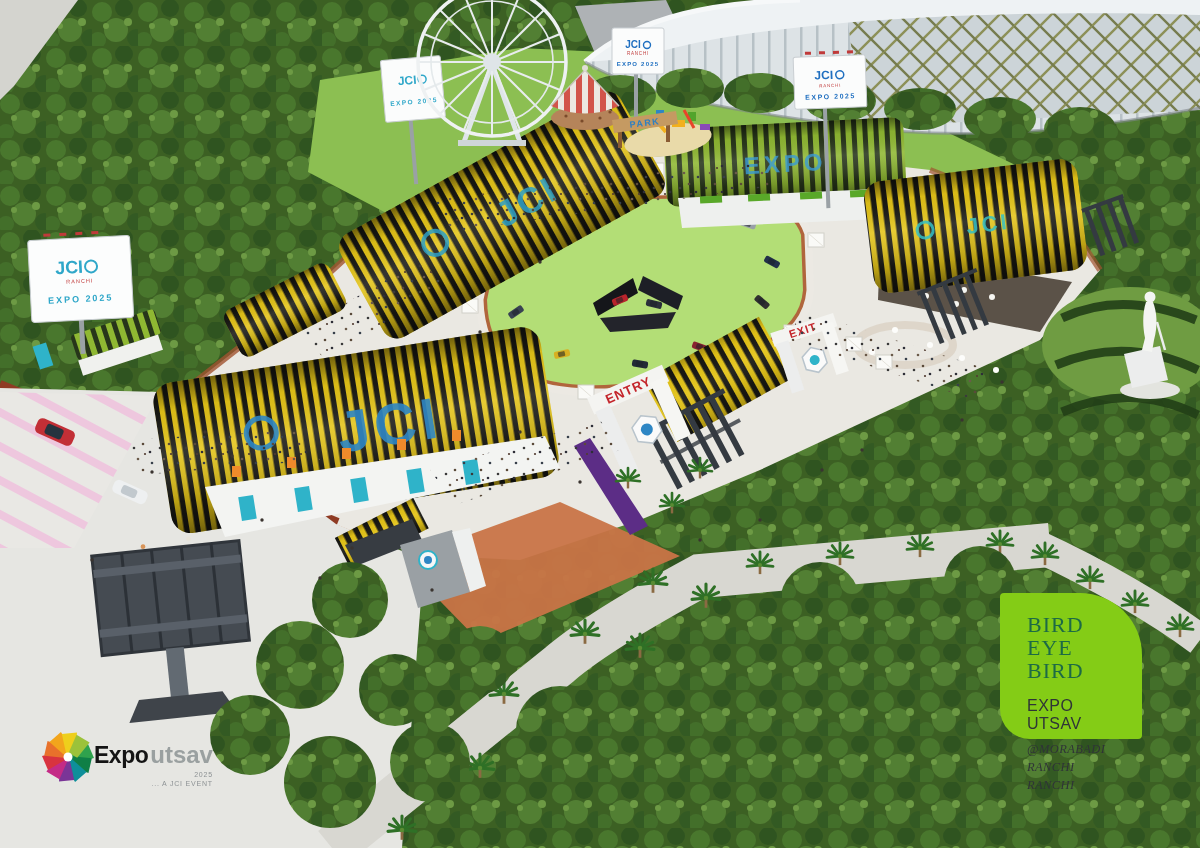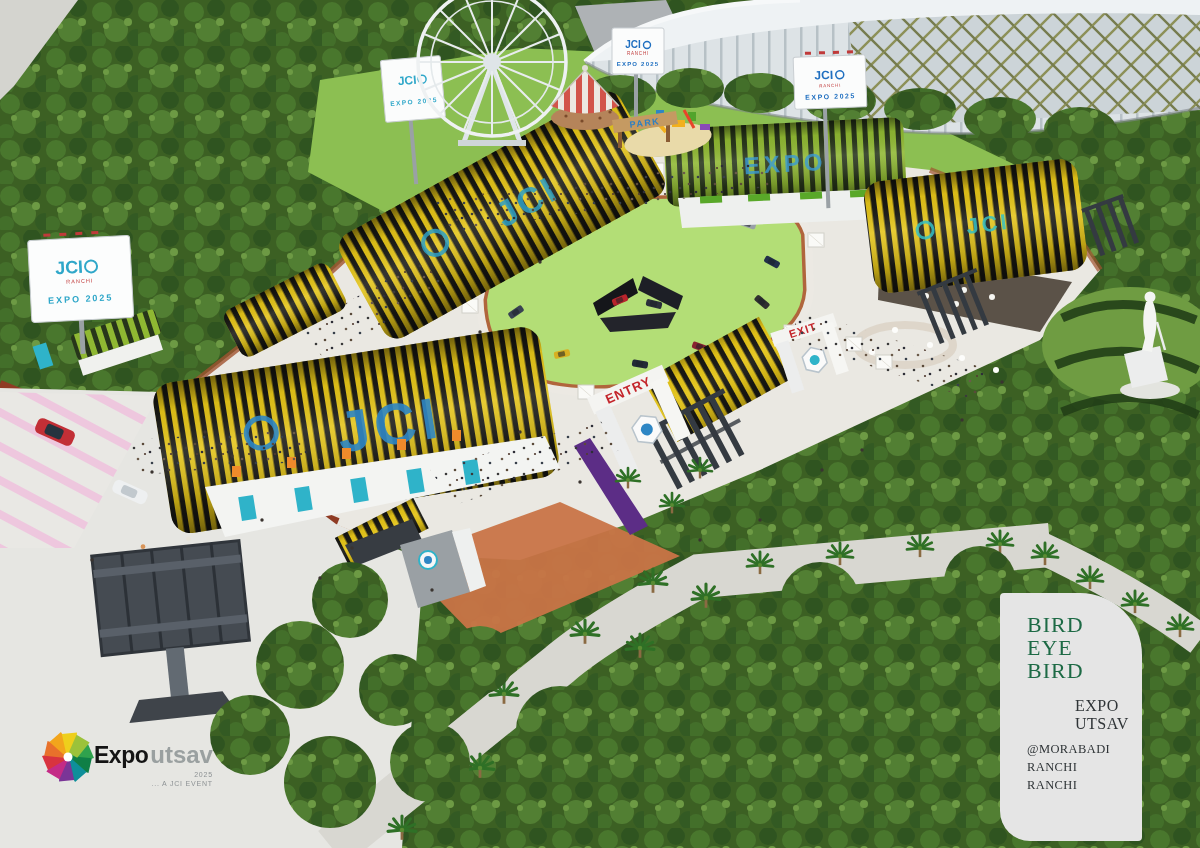--- a/index.html
+++ b/index.html
@@ -1,28 +1,28 @@
 <!DOCTYPE html>
 <html><head>
 <meta charset="utf-8">
 <style>
   html,body{margin:0;padding:0;background:#222;}
   #stage{position:relative;width:1200px;height:848px;overflow:hidden;
          font-family:"Liberation Sans",sans-serif;background:#3c6023;}
   #scene{position:absolute;inset:0;}
   
-  .info-card{position:absolute;left:1000px;top:593px;width:142px;height:248px;
-    box-sizing:border-box;padding:20px 14px 8px 27px;background:#e5e5e5;
+  .info-card{position:absolute;left:1000px;top:593px;width:142px;height:146px;
+    box-sizing:border-box;padding:20px 14px 8px 27px;background:#84cc16;
     border-radius:4px 62px 4px 30px;}
   .ic-title{font-family:"Liberation Serif",serif;font-size:22px;line-height:23px;
     letter-spacing:1px;color:#1d6a45;font-weight:500;}
-  .ic-event{font-family:Liberation Serif, serif;font-size:16px;letter-spacing:.5px;
-    color:#2f3437;margin-top:15px;margin-left:48px;}
+  .ic-event{font-family:Liberation Sans, sans-serif;font-size:16px;letter-spacing:.5px;
+    color:#2f3437;margin-top:15px;}
   .ic-venue{font-family:"Liberation Serif",serif;font-size:12.5px;line-height:18px;
-    letter-spacing:.4px;color:#2f3437;margin-top:7px;}
+    letter-spacing:.4px;color:#2f3437;margin-top:7px;font-style:italic;}
   
   .brand{position:absolute;left:38px;top:726px;display:flex;align-items:center;}
   .brand svg{display:block;}
   .brand-text{margin-left:-4px;margin-top:14px;}
   .brand-row{white-space:nowrap;}
   .b-bold{font-size:23px;font-weight:800;color:#141414;letter-spacing:-.5px;}
   .b-light{font-size:24px;color:#9aa0a0;margin-left:2px;font-weight:bold;}
   .brand-sub{display:flex;flex-direction:column;align-items:flex-end;
     font-size:7px;color:#8d9294;letter-spacing:.8px;line-height:9px;margin-top:1px;}
   text{font-family:"Liberation Sans",sans-serif;}

